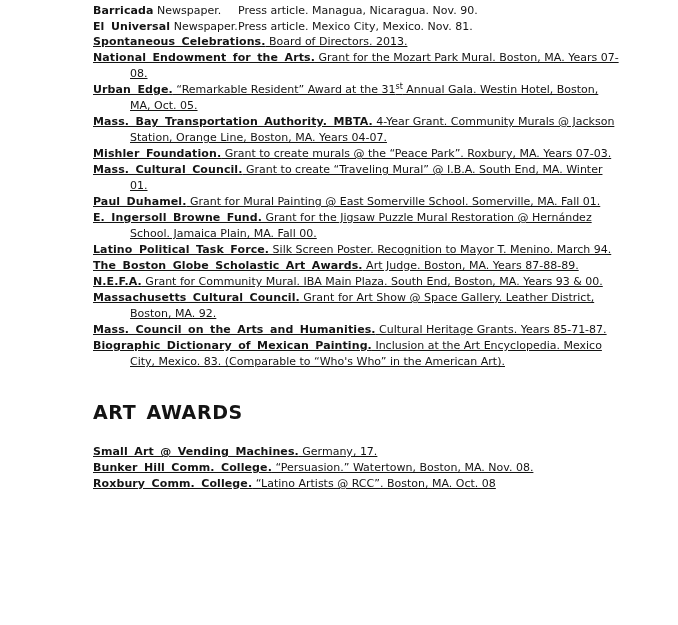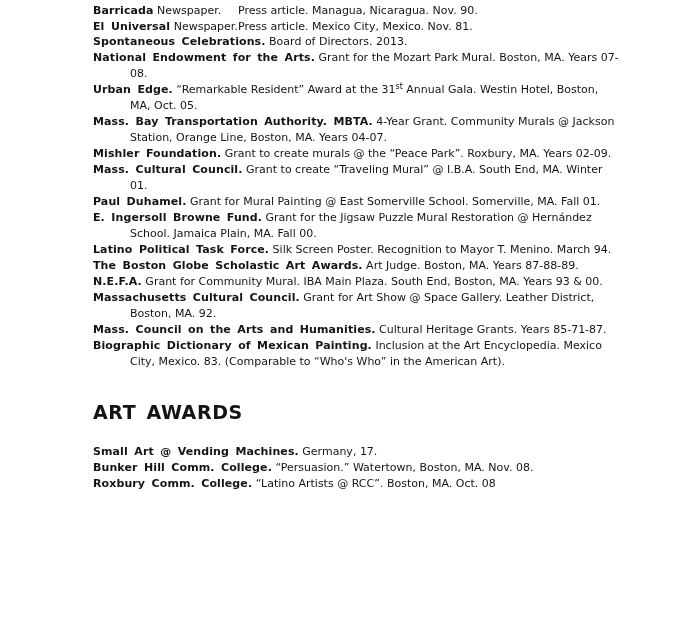--- a/index.html
+++ b/index.html
@@ -41,20 +41,21 @@
   }
   .section-heading.second { margin-top: 31px; margin-bottom: 21px; }
   
   .entries { margin: 0; }
   .entry {
     margin: 0;
     font-size: 11px;
     line-height: 16px;
     padding-left: 37px;
     text-indent: -37px;
+    text-decoration: underline;
   }
   sup.ordinal {
     font-size: 8px;
     vertical-align: super;
     line-height: 0;
     position: relative;
     top: 1px;
   }
 </style>
 </head>
@@ -72,21 +73,21 @@
       <div class="press-desc">Press article. Mexico City, Mexico. Nov. 81.</div>
     </div>
   </div>
 
 
   <div class="entries">
     <p class="entry"><b>Spontaneous Celebrations.</b><span> Board of Directors. 2013.</span></p>
     <p class="entry"><b>National Endowment for the Arts.</b><span> Grant for the Mozart Park Mural. Boston, MA. Years 07-08.</span></p>
     <p class="entry"><b>Urban Edge.</b><span> “Remarkable Resident” Award at the 31</span><sup class="ordinal">st</sup><span> Annual Gala. Westin Hotel, Boston, MA, Oct. 05.</span></p>
     <p class="entry"><b>Mass. Bay Transportation Authority. MBTA.</b><span> 4-Year Grant. Community Murals @ Jackson Station, Orange Line, Boston, MA. Years 04-07.</span></p>
-    <p class="entry"><b>Mishler Foundation.</b><span> Grant to create murals @ the “Peace Park”. Roxbury, MA. Years 02-09.</span></p>
+    <p class="entry"><b>Mishler Foundation.</b><span> Grant to create murals @ the “Peace Park”. Roxbury, MA. Years 07-03.</span></p>
     <p class="entry"><b>Mass. Cultural Council.</b><span> Grant to create “Traveling Mural” @ I.B.A. South End, MA. Winter 01.</span></p>
     <p class="entry"><b>Paul Duhamel.</b><span> Grant for Mural Painting @ East Somerville School. Somerville, MA. Fall 01.</span></p>
     <p class="entry"><b>E. Ingersoll Browne Fund.</b><span> Grant for the Jigsaw Puzzle Mural Restoration @ Hernández School. Jamaica Plain, MA. Fall 00.</span></p>
     <p class="entry"><b>Latino Political Task Force.</b><span> Silk Screen Poster.  Recognition to Mayor T. Menino. March 94.</span></p>
     <p class="entry"><b>The Boston Globe Scholastic Art Awards.</b><span> Art Judge.  Boston, MA. Years 87-88-89.</span></p>
     <p class="entry"><b>N.E.F.A.</b><span> Grant for Community Mural. IBA Main Plaza. South End, Boston, MA. Years 93 &amp; 00.</span></p>
     <p class="entry"><b>Massachusetts Cultural Council.</b><span> Grant for Art Show @ Space Gallery. Leather District, Boston, MA. 92.</span></p>
     <p class="entry"><b>Mass. Council on the Arts and Humanities.</b><span> Cultural Heritage Grants. Years 85-71-87.</span></p>
     <p class="entry"><b>Biographic Dictionary of Mexican Painting.</b><span> Inclusion at the Art Encyclopedia. Mexico City, Mexico. 83.  (Comparable to “Who's Who” in the American Art).</span></p>
   </div>

